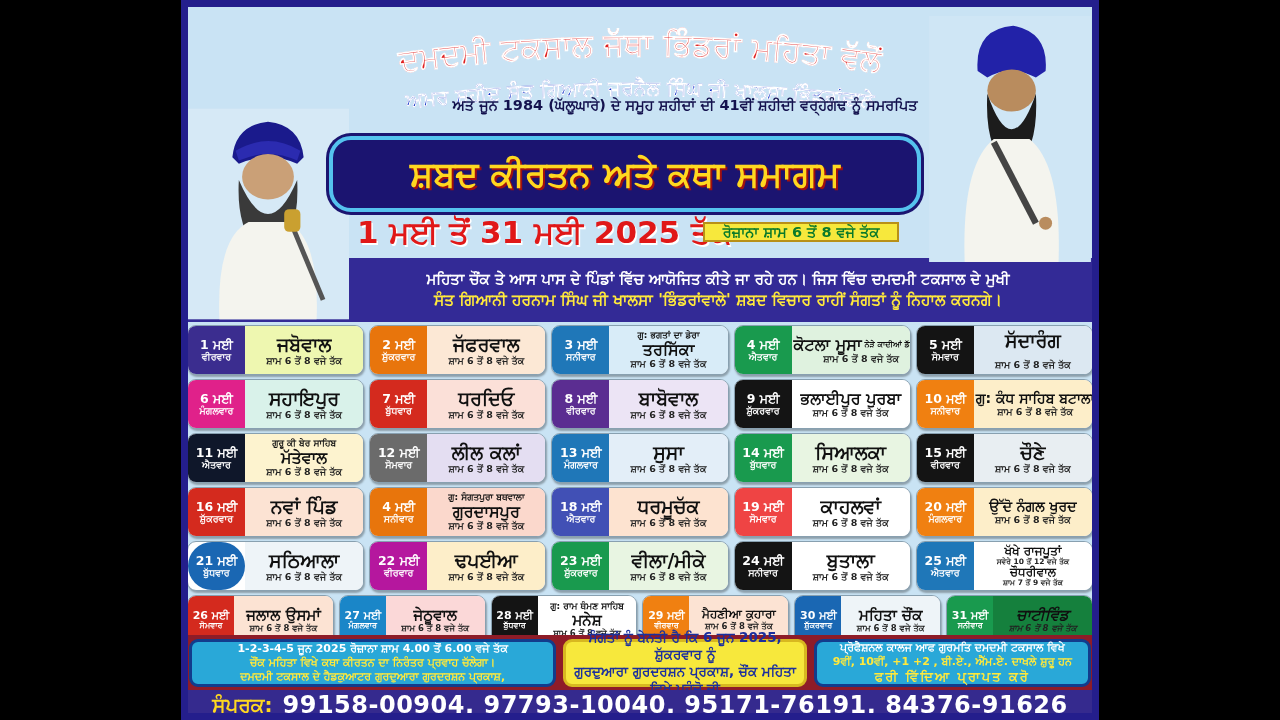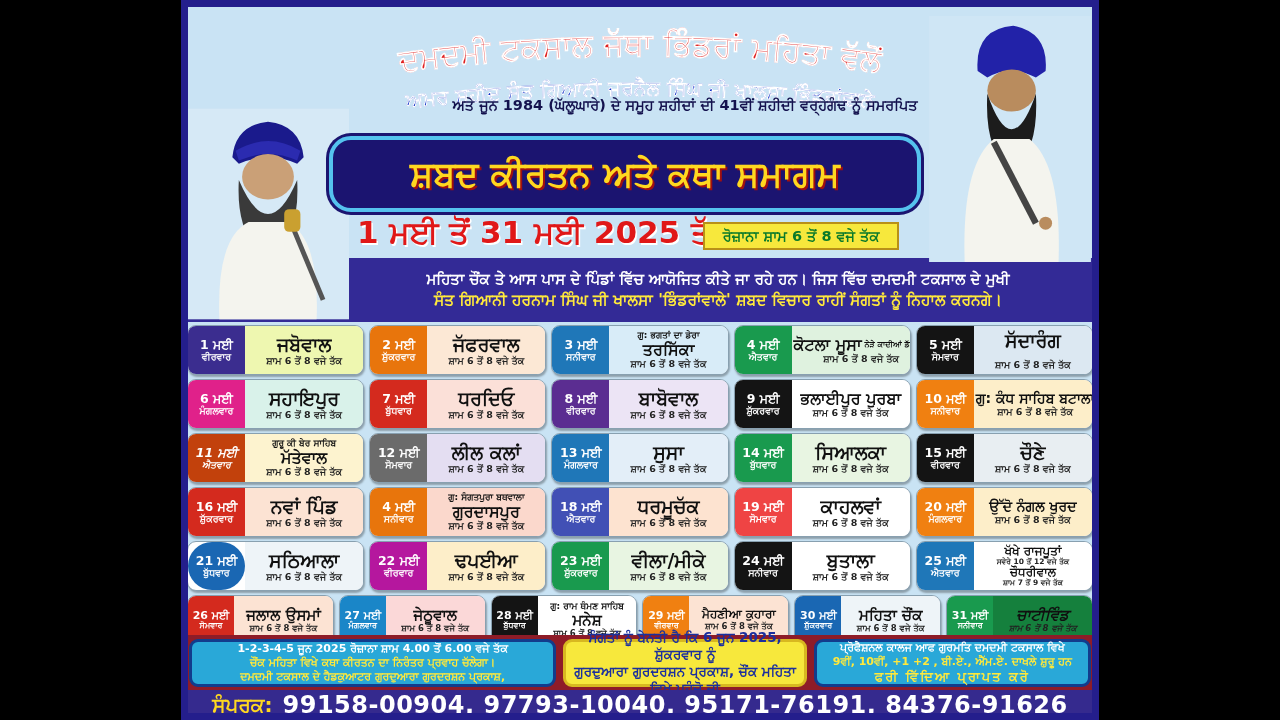--- a/index.html
+++ b/index.html
@@ -12,21 +12,21 @@
   .header-line3{position:absolute;top:97px;left:175px;right:85px;text-align:center;
     font-size:14.5px;font-weight:bold;color:#14124e;z-index:3;}
 
   .title-banner{position:absolute;top:136px;left:148px;width:592px;height:76px;
     background:#1b1470;border:4px solid #55c2ee;box-shadow:0 0 0 3px #1b1470;border-radius:22px;
     display:flex;align-items:center;justify-content:center;z-index:7;box-sizing:border-box;}
   .title-banner .t{font-size:35px;font-weight:bold;color:#ffd820;text-shadow:2px 2px 0 #a01010;white-space:nowrap;}
 
   .date-range{position:absolute;top:214px;left:176px;font-size:31px;font-weight:800;color:#e01818;
     text-shadow:1.5px 1.5px 0 #ffffff;z-index:8;white-space:nowrap;}
-  .daily-time{position:absolute;top:222px;left:522px;width:196px;height:28px;background:#f7e83c;
+  .daily-time{position:absolute;top:222px;left:522px;width:196px;height:20px;background:#f7e83c;
     border:2px solid #b89018;display:flex;align-items:center;justify-content:center;
     font-size:14.5px;font-weight:bold;color:#0a7a2a;z-index:8;box-sizing:border-box;}
 
   .info-band{position:absolute;top:258px;left:0;right:0;height:64px;background:#332a96;z-index:4;
     display:flex;flex-direction:column;justify-content:center;text-align:center;
     padding-left:170px;padding-right:14px;box-sizing:border-box;line-height:1.35;}
   .info-band .l1{color:#ffffff;font-size:15px;font-weight:bold;}
   .info-band .l2{color:#ffe93c;font-size:15.5px;font-weight:bold;}
 
   .portrait{position:absolute;z-index:6;}
@@ -246,21 +246,21 @@
             <div class="content" style="background: rgb(253, 238, 201);">
               <div class="vrow">
                 <div class="village" style="font-size: 14px;">ਗੁ: ਕੰਧ ਸਾਹਿਬ ਬਟਾਲਾ</div>
               </div>
               <div class="time">ਸ਼ਾਮ 6 ਤੋਂ 8 ਵਜੇ ਤੱਕ</div>
             </div>
           </div>
         </div>
         <div class="cal-row">
           <div class="cal-cell">
-            <div class="badge" style="background: #c2410c; font-style: italic;">
+            <div class="badge" style="background: #0f172a;">
               <div class="bdate">11 ਮਈ</div>
               <div class="bday">ਐਤਵਾਰ</div>
             </div>
             <div class="content" style="background: rgb(253, 243, 207);">
               <div class="note">ਗੁਰੂ ਕੀ ਬੇਰ ਸਾਹਿਬ</div>
               <div class="vrow">
                 <div class="village" style="font-size: 16px;">ਮੱਤੇਵਾਲ</div>
               </div>
               <div class="time">ਸ਼ਾਮ 6 ਤੋਂ 8 ਵਜੇ ਤੱਕ</div>
             </div>

